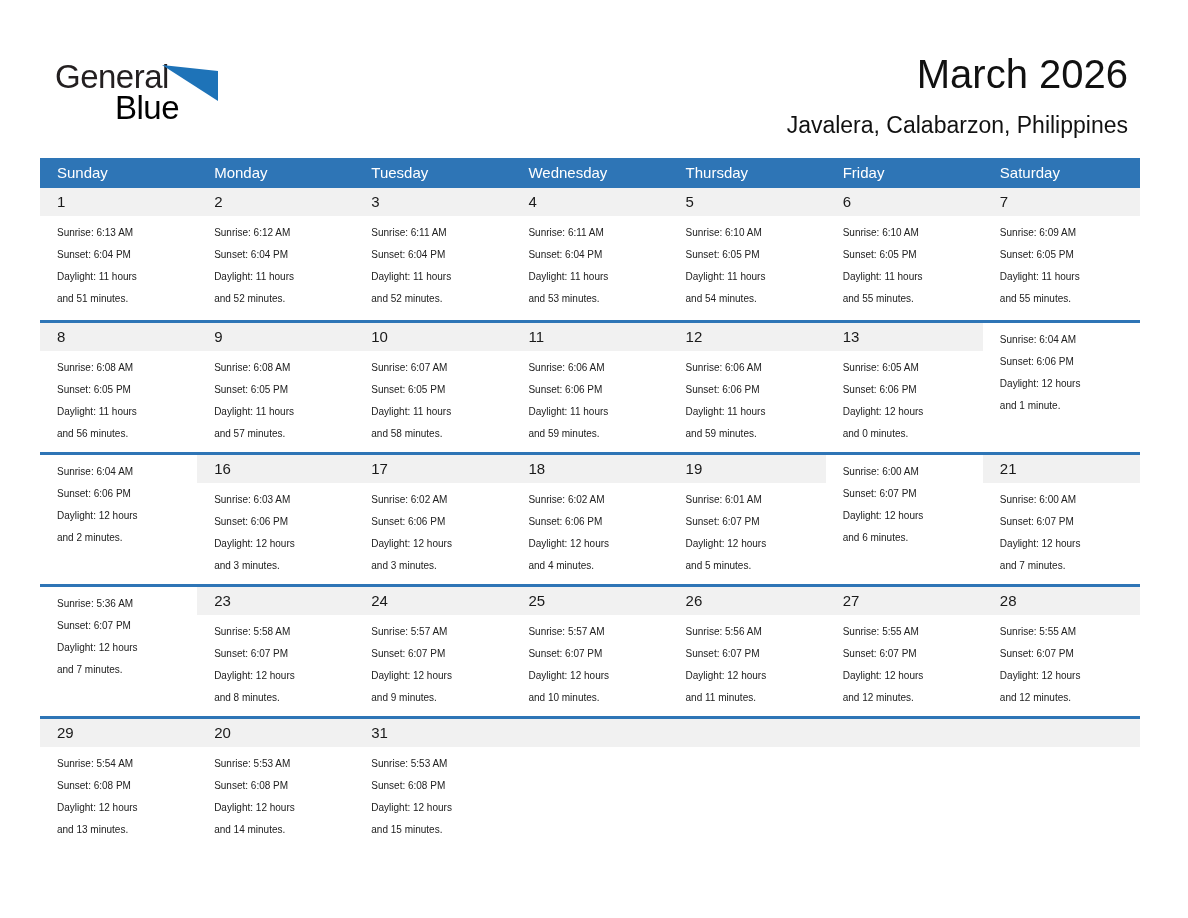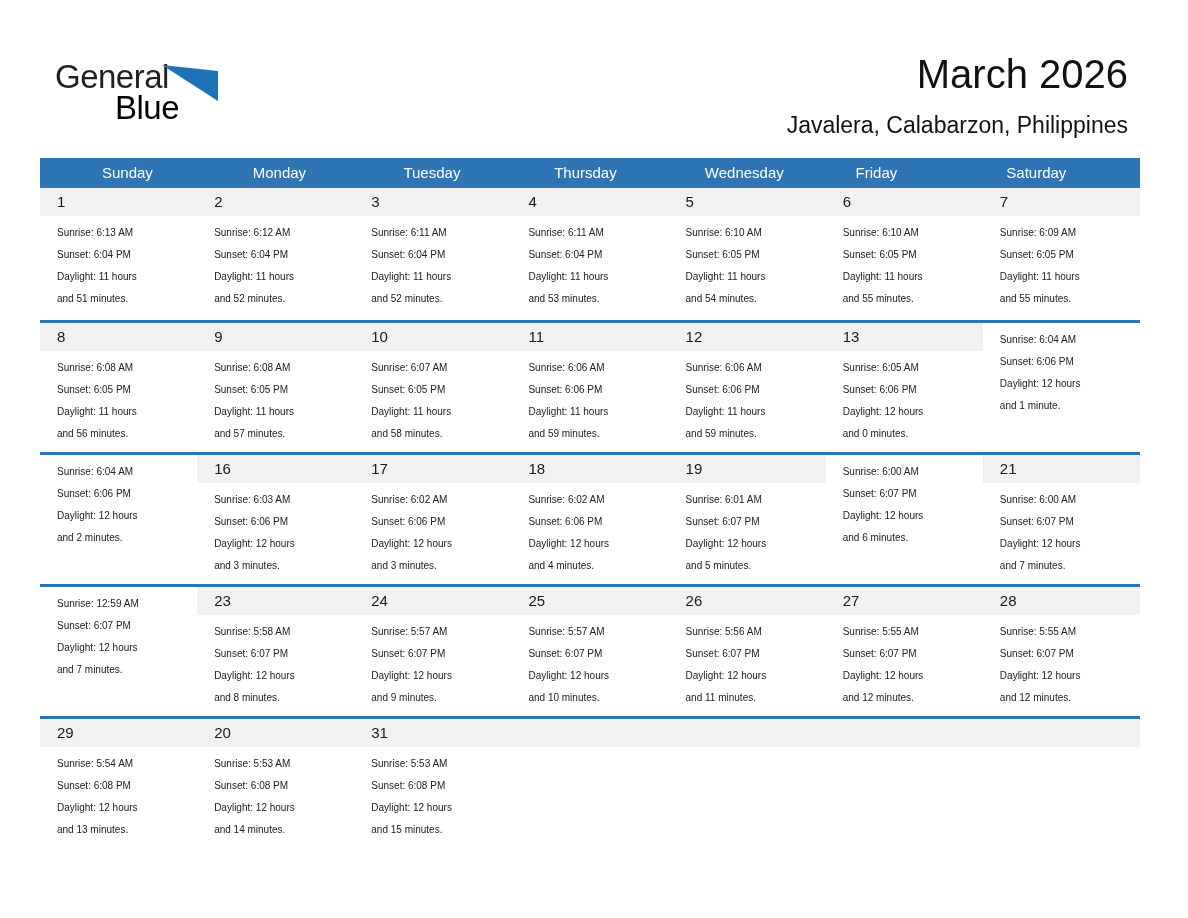--- a/index.html
+++ b/index.html
@@ -23,21 +23,21 @@
     font-size:33px; font-weight:500; color:#000000; letter-spacing:-0.5px;
   }
   .titles { position:absolute; right:60px; top:50px; text-align:right; }
   .month-title { font-size:40px; font-weight:400; color:#111; line-height:1.2; }
   .location-subtitle { font-size:23px; font-weight:400; color:#111; margin-top:14px; }
 
   
   .calendar { position:absolute; left:40px; top:158px; width:1100px; }
   .weekday-row {
     display:grid; grid-template-columns:repeat(7,1fr);
-    background:#2E75B6; height:30px;padding-left:45px;
+    background:#2E75B6; height:30px;
   }
   .weekday-cell {
     color:#ffffff; font-size:15px; line-height:30px;
     padding-left:17px; white-space:nowrap; overflow:hidden;
   }
   .week-row {
     display:grid; grid-template-columns:repeat(7,1fr);
     min-height:132px;
   }
   .week-row + .week-row { border-top:3px solid #2E75B6; }
@@ -68,22 +68,22 @@
 <div class="titles">
   <div class="month-title">March 2026</div>
   <div class="location-subtitle">Javalera, Calabarzon, Philippines</div>
 </div>
 
 <div class="calendar">
   <div class="weekday-row">
       <div class="weekday-cell">Sunday</div>
       <div class="weekday-cell">Monday</div>
       <div class="weekday-cell">Tuesday</div>
+      <div class="weekday-cell">Wednesday</div>
       <div class="weekday-cell">Thursday</div>
-      <div class="weekday-cell">Wednesday</div>
       <div class="weekday-cell">Friday</div>
       <div class="weekday-cell">Saturday</div>
     </div>
   <div>
       <div class="week-row">
         <div class="day-cell">
           <div class="day-num">1</div>
           <div class="day-info">
             <div>Sunrise: 6:13 AM</div>
             <div>Sunset: 6:04 PM</div>
@@ -269,21 +269,21 @@
             <div>Sunrise: 6:00 AM</div>
             <div>Sunset: 6:07 PM</div>
             <div>Daylight: 12 hours</div>
             <div>and 7 minutes.</div>
           </div>
         </div>
       </div>
       <div class="week-row">
         <div class="day-cell">
           <div class="day-info">
-            <div>Sunrise: 12:59 AM</div>
+            <div>Sunrise: 5:36 AM</div>
             <div>Sunset: 6:07 PM</div>
             <div>Daylight: 12 hours</div>
             <div>and 7 minutes.</div>
           </div>
         </div>
         <div class="day-cell">
           <div class="day-num">23</div>
           <div class="day-info">
             <div>Sunrise: 5:58 AM</div>
             <div>Sunset: 6:07 PM</div>

